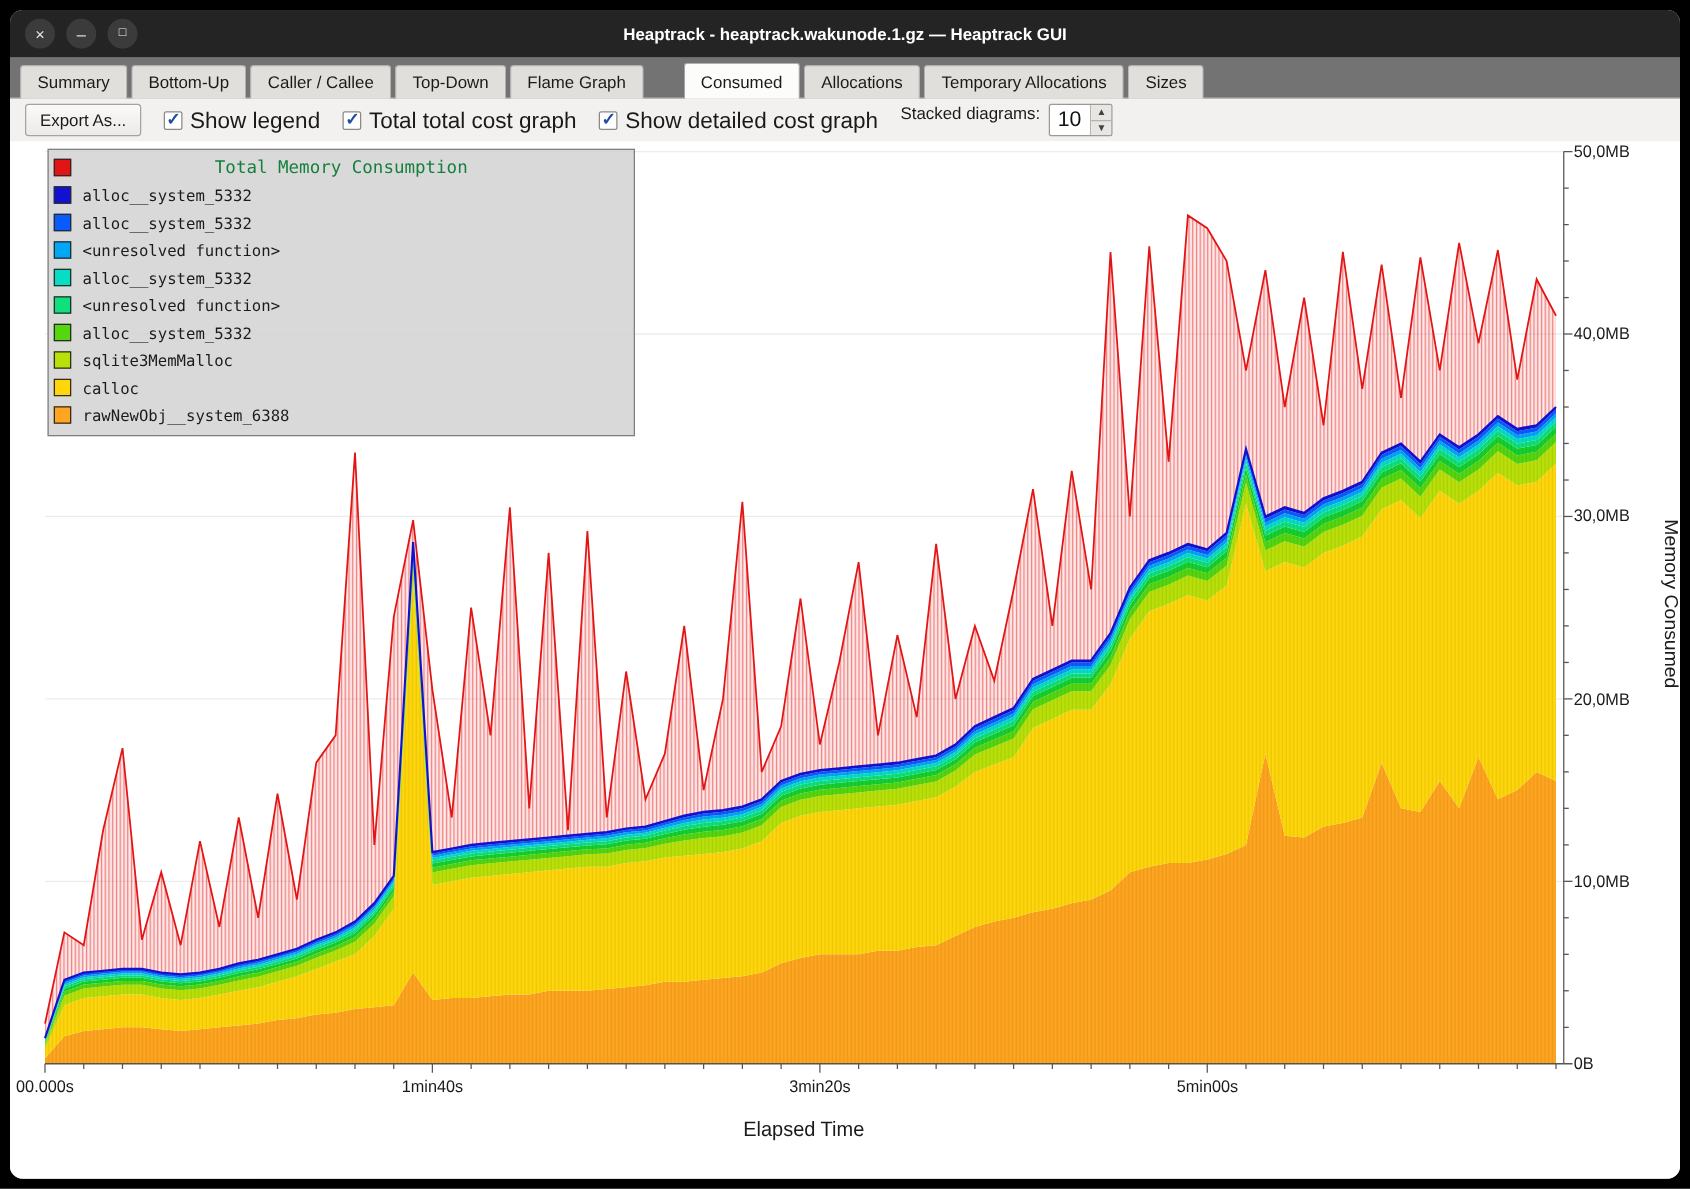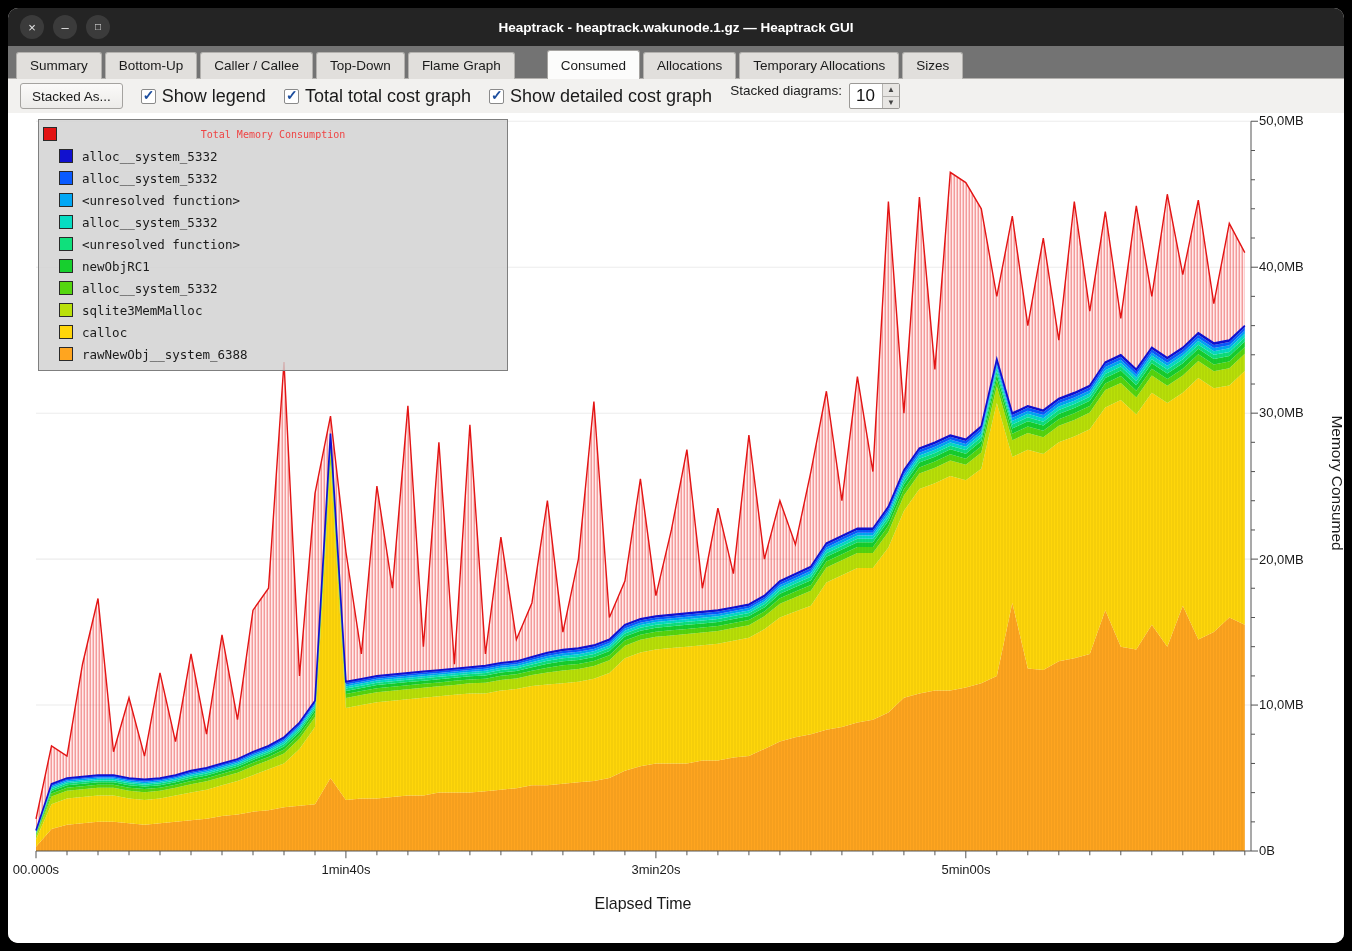--- a/index.html
+++ b/index.html
@@ -38,22 +38,22 @@
   .chart-wrap{flex:1 1 auto;background:#ffffff;position:relative;}
   .chart-wrap svg{display:block;width:100%;height:100%;}
   svg text{font-family:"Liberation Sans",sans-serif;fill:#1a1a1a;}
   .tick-label{font-size:13px;}
   .axis-title-x{font-size:16px;}
   .axis-title-y{font-size:15px;}
   
   .legend{position:absolute;left:30px;top:6px;width:468px;background:rgba(210,210,210,0.84);border:1px solid #7f7f7f;padding:3px 0 5px 0;font-family:"DejaVu Sans Mono",monospace;}
   .lg-title-row{position:relative;height:22px;display:flex;align-items:center;justify-content:center;}
   .lg-title-row .sw{position:absolute;left:4px;top:4px;}
-  .lg-title{font-size:10px;color:#ef4444;}
-  .lg-item{height:22px;display:flex;align-items:center;gap:9px;padding-left:20px;}
+  .lg-title{font-size:14px;color:#15803d;}
+  .lg-item{height:22px;display:flex;align-items:center;gap:9px;padding-left:4px;}
   .lg-item .name{font-size:12.5px;color:#1b1b1b;}
   .sw{width:14px;height:14px;box-sizing:border-box;border:1px solid #2a2a2a;flex:0 0 auto;}
 </style>
 </head>
 <body>
 
 <div class="window">
 
   <div class="titlebar">
     <div class="win-controls">
@@ -71,21 +71,21 @@
       <div class="tab">Caller / Callee</div>
       <div class="tab">Top-Down</div>
       <div class="tab">Flame Graph</div>
       <div class="tab active">Consumed</div>
       <div class="tab">Allocations</div>
       <div class="tab">Temporary Allocations</div>
       <div class="tab">Sizes</div>
     </div>
 
   <div class="toolbar">
-    <span class="btn">Stacked As...</span>
+    <span class="btn">Export As...</span>
     <span class="check checked">
       <span class="box">
           <span class="tick">✓</span>
         </span>
       <span class="lbl">Show legend</span>
     </span>
     <span class="check checked">
       <span class="box">
           <span class="tick">✓</span>
         </span>
@@ -249,24 +249,20 @@
           </div>
           <div class="lg-item">
             <span class="sw" style="background: rgb(6, 221, 195);"></span>
             <span class="name">alloc__system_5332</span>
           </div>
           <div class="lg-item">
             <span class="sw" style="background: rgb(15, 224, 124);"></span>
             <span class="name">&lt;unresolved function&gt;</span>
           </div>
           <div class="lg-item">
-            <span class="sw" style="background: rgb(23, 207, 46);"></span>
-            <span class="name">newObjRC1</span>
-          </div>
-          <div class="lg-item">
             <span class="sw" style="background: rgb(85, 214, 15);"></span>
             <span class="name">alloc__system_5332</span>
           </div>
           <div class="lg-item">
             <span class="sw" style="background: rgb(185, 224, 8);"></span>
             <span class="name">sqlite3MemMalloc</span>
           </div>
           <div class="lg-item">
             <span class="sw" style="background: rgb(255, 214, 10);"></span>
             <span class="name">calloc</span>

